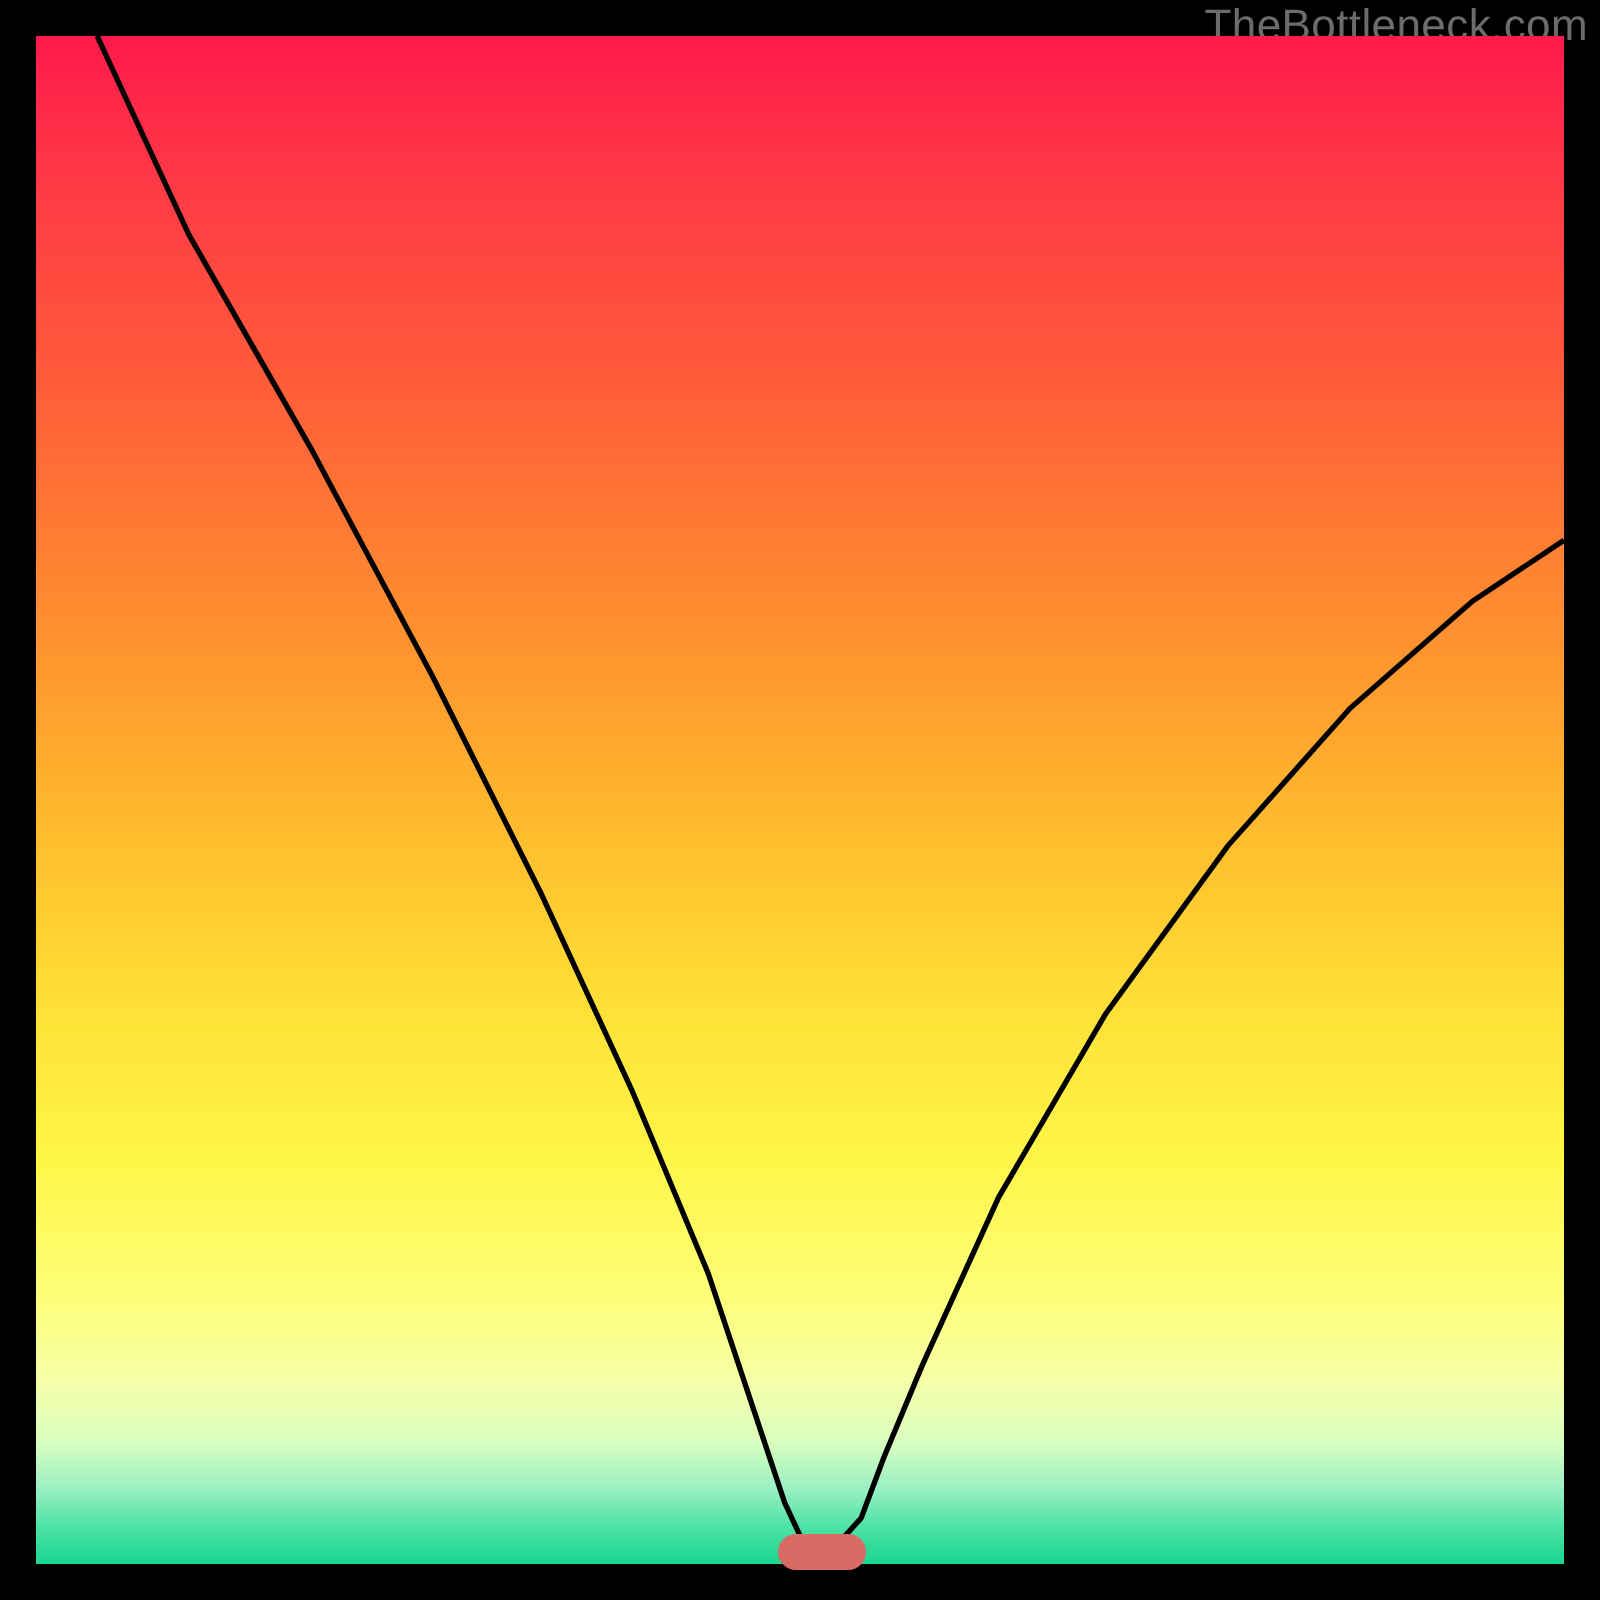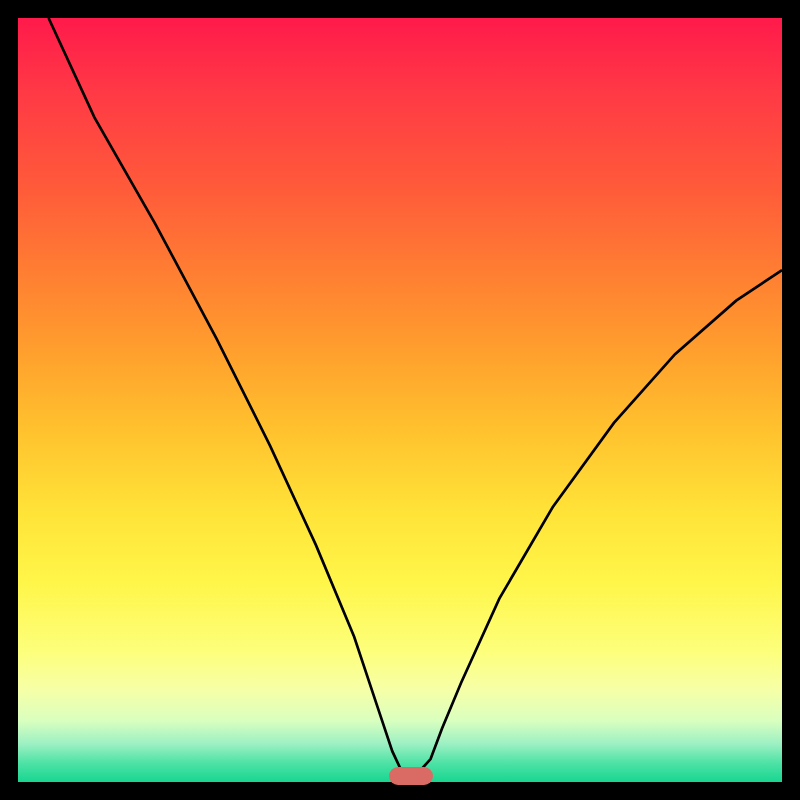--- a/index.html
+++ b/index.html
@@ -70,20 +70,21 @@
     color: #6c6c6c;
     font-size: 22px;
     letter-spacing: 0.2px;
     font-weight: 500;
   }
 </style>
 </head>
 <body>
 
 <div class="stage">
+  <div class="watermark">TheBottleneck.com</div>
 
   <div class="plot">
     <div class="gradient"></div>
 
     <svg class="curve-svg" viewBox="0 0 100 100" preserveAspectRatio="none">
       <path fill="none" stroke="#000" stroke-width="0.35" d="M4.00 0.00 L10.00 13.00 L18.00 27.00 L26.00 42.00 L33.00 56.00 L39.00 69.00 L44.00 81.00 L47.00 90.00 L49.00 96.00 L50.50 99.20 L52.00 99.20 L54.00 97.00 L55.50 93.00 L58.00 87.00 L63.00 76.00 L70.00 64.00 L78.00 53.00 L86.00 44.00 L94.00 37.00 L100.00 33.00" id="curve-path"></path>
     </svg>
 
     <div class="marker" id="min-marker" style="left: 51.5%; top: 99.2%;"></div>
   </div>

